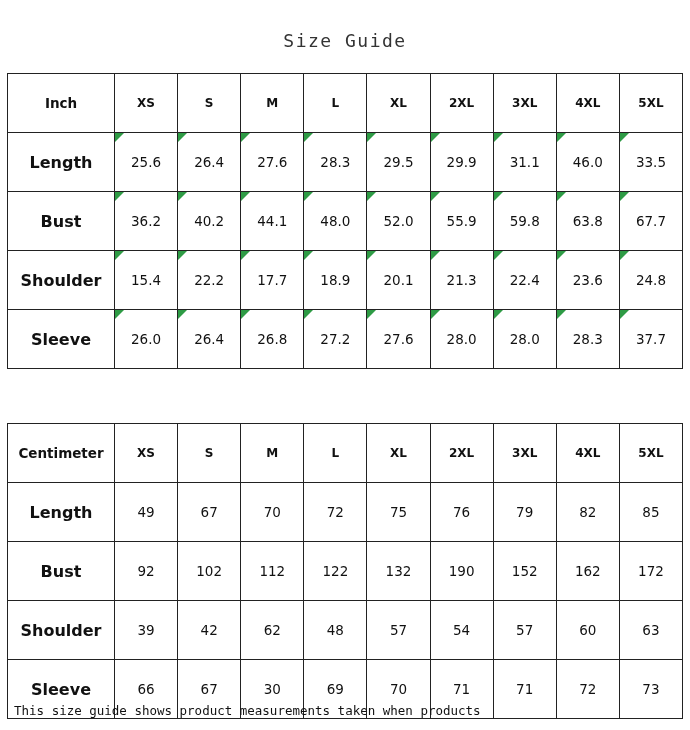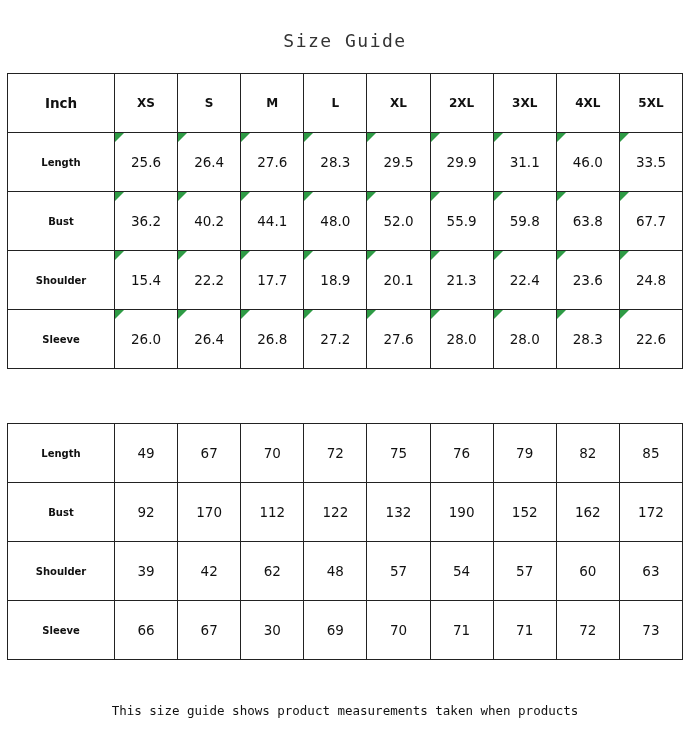--- a/index.html
+++ b/index.html
@@ -44,21 +44,21 @@
     font-size: 13.5px;
     color: #111111;
     position: relative;
   }
   table.size-table td.head {
     font-weight: bold;
     font-size: 12px;
   }
   table.size-table td.rowhead {
     font-weight: bold;
-    font-size: 10px;
+    font-size: 16px;
     width: 104px;
   }
   table.size-table td.unit {
     font-weight: bold;
     font-size: 13.5px;
     width: 104px;
   }
   
   td.corner::before {
     content: "";
@@ -71,21 +71,21 @@
     border-right: 9px solid transparent;
   }
   .gap {
     height: 38px;
   }
   .footnote {
     position: absolute;
     left: 0;
     right: 0;
     bottom: 10px;
-    text-align: center;
+    text-align: left;
     font-family: "DejaVu Sans Mono", monospace;
     font-size: 12.5px;
     line-height: 19px;
     color: #111111;
     padding: 0 14px;
   }
   .footnote .line {
     display: block;
   }
 </style>
@@ -153,47 +153,59 @@
       <tr>
         <td class="rowhead">Sleeve</td>
         <td class="corner">26.0</td>
         <td class="corner">26.4</td>
         <td class="corner">26.8</td>
         <td class="corner">27.2</td>
         <td class="corner">27.6</td>
         <td class="corner">28.0</td>
         <td class="corner">28.0</td>
         <td class="corner">28.3</td>
-        <td class="corner">22.6</td>
+        <td class="corner">37.7</td>
       </tr>
     </tbody>
   </table>
 
   <div class="gap"></div>
 
   <table class="size-table">
     <tbody>
+      <tr>
+        <td class="unit">Centimeter</td>
+        <td class="head">XS</td>
+        <td class="head">S</td>
+        <td class="head">M</td>
+        <td class="head">L</td>
+        <td class="head">XL</td>
+        <td class="head">2XL</td>
+        <td class="head">3XL</td>
+        <td class="head">4XL</td>
+        <td class="head">5XL</td>
+      </tr>
 
       <tr>
         <td class="rowhead">Length</td>
         <td>49</td>
         <td>67</td>
         <td>70</td>
         <td>72</td>
         <td>75</td>
         <td>76</td>
         <td>79</td>
         <td>82</td>
         <td>85</td>
       </tr>
 
       <tr>
         <td class="rowhead">Bust</td>
         <td>92</td>
-        <td>170</td>
+        <td>102</td>
         <td>112</td>
         <td>122</td>
         <td>132</td>
         <td>190</td>
         <td>152</td>
         <td>162</td>
         <td>172</td>
       </tr>
 
       <tr>

